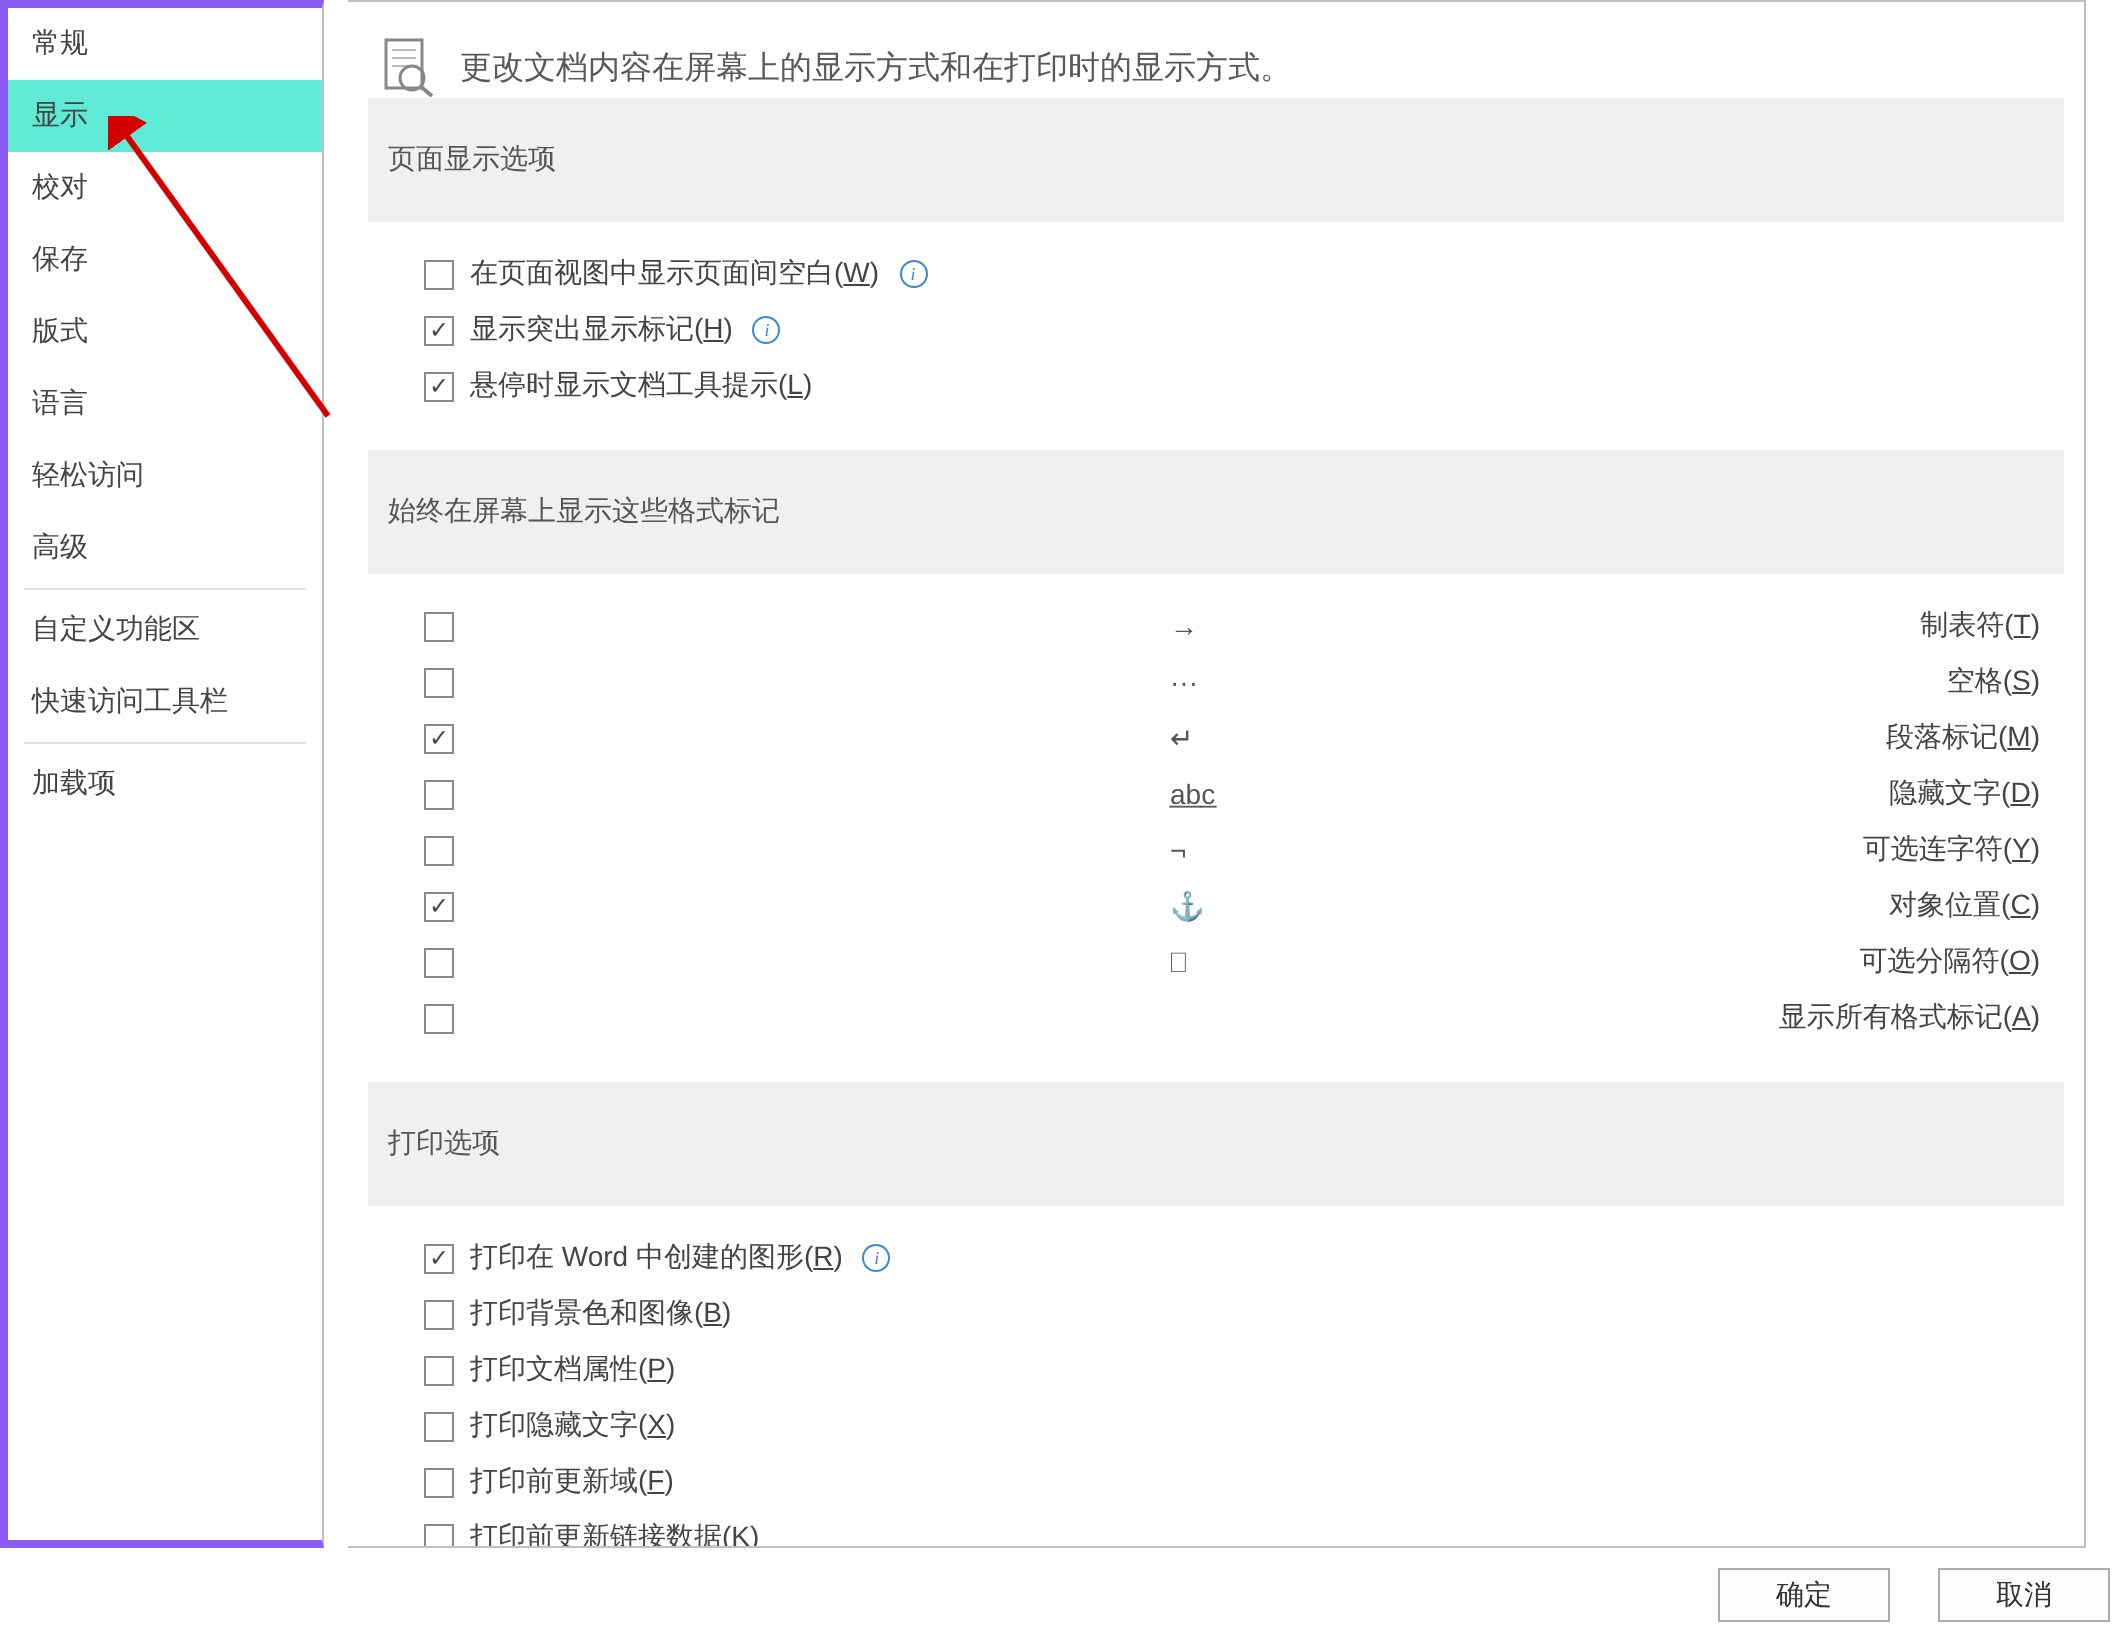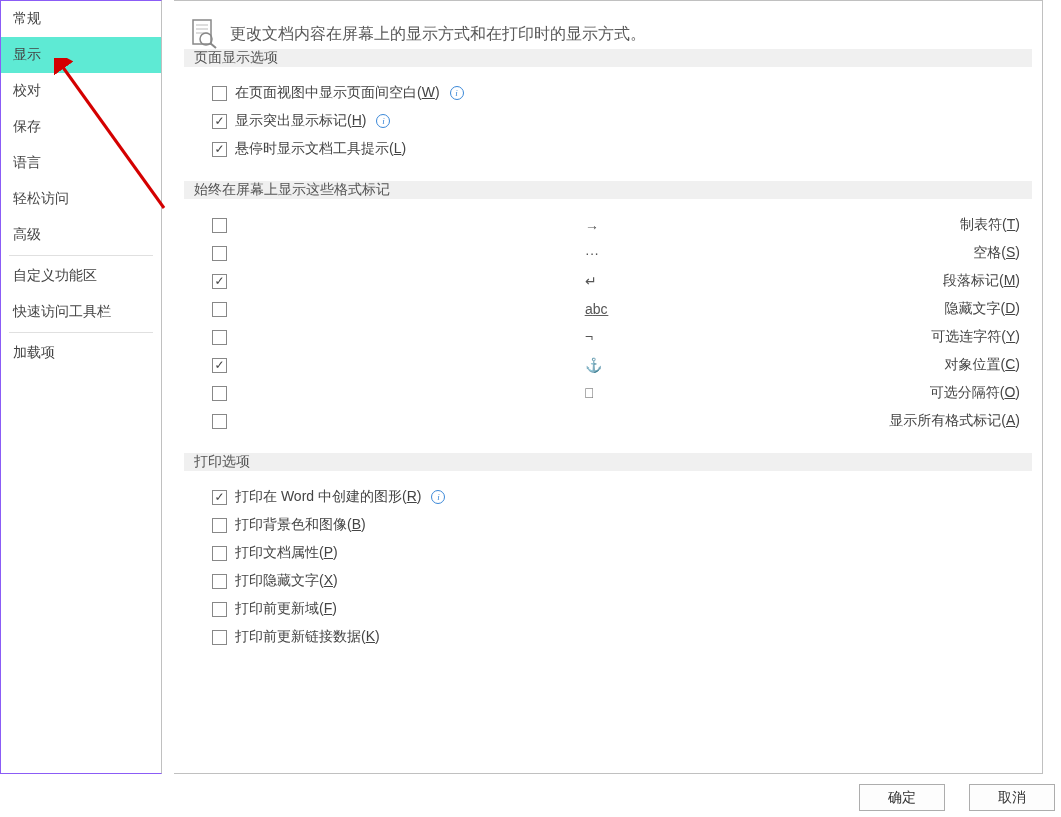--- a/index.html
+++ b/index.html
@@ -15,21 +15,21 @@
     .container {
       display: flex;
       width: 1043px;
       height: 774px;
       border: none;
       position: relative;
       background: #fff;
     }
     .sidebar {
       width: 162px;
-      border: 1px solid #8b5cf6;
+      border: 4px solid #8b5cf6;
       border-right: 1px solid #c0c0c0;
       background: #fff;
     }
     .sidebar-item {
       padding: 9px 12px;
       cursor: pointer;
       font-size: 14px;
       color: #444;
     }
     .sidebar-item.selected {
@@ -58,21 +58,21 @@
       width: 28px;
       height: 30px;
       flex-shrink: 0;
     }
     .title-text {
       font-size: 16px;
       color: #595959;
     }
     .section-header {
       background: #f0f0f0;
-      padding: 0 10px;
+      padding: 22px 10px;
       font-size: 14px;
       color: #555;
       margin-bottom: 12px;
     }
     .option-group {
       padding-left: 16px;
       margin-bottom: 18px;
     }
     .option-row {
       display: flex;
@@ -157,20 +157,21 @@
 </head>
 <body>
 
 <div class="container">
   <div class="sidebar">
     <div id="sidebar-items">
         <div class="sidebar-item">常规</div>
         <div class="sidebar-item selected">显示</div>
         <div class="sidebar-item">校对</div>
         <div class="sidebar-item">保存</div>
+        <div class="sidebar-item">版式</div>
         <div class="sidebar-item">语言</div>
         <div class="sidebar-item">轻松访问</div>
         <div class="sidebar-item">高级</div>
         <div class="sidebar-divider"></div>
         <div class="sidebar-item">自定义功能区</div>
         <div class="sidebar-item">快速访问工具栏</div>
         <div class="sidebar-divider"></div>
         <div class="sidebar-item">加载项</div>
       </div>
   </div>

